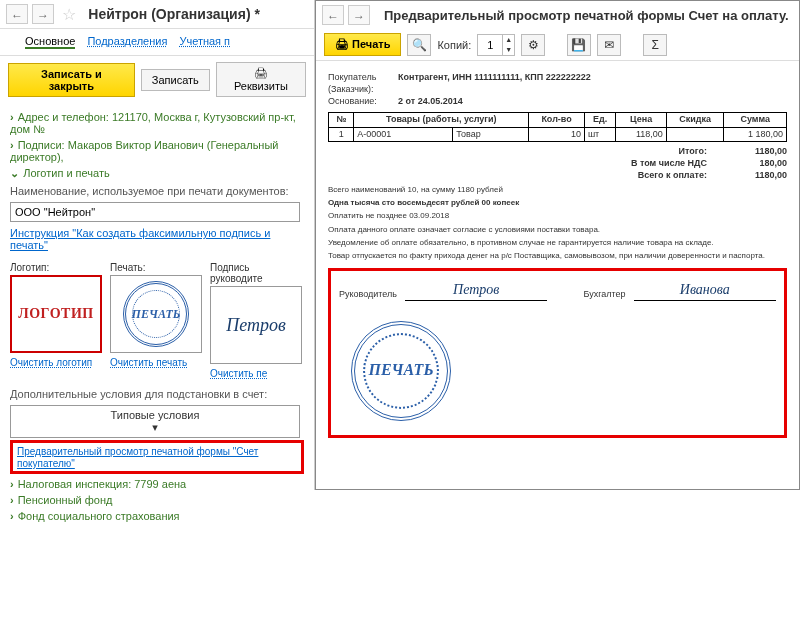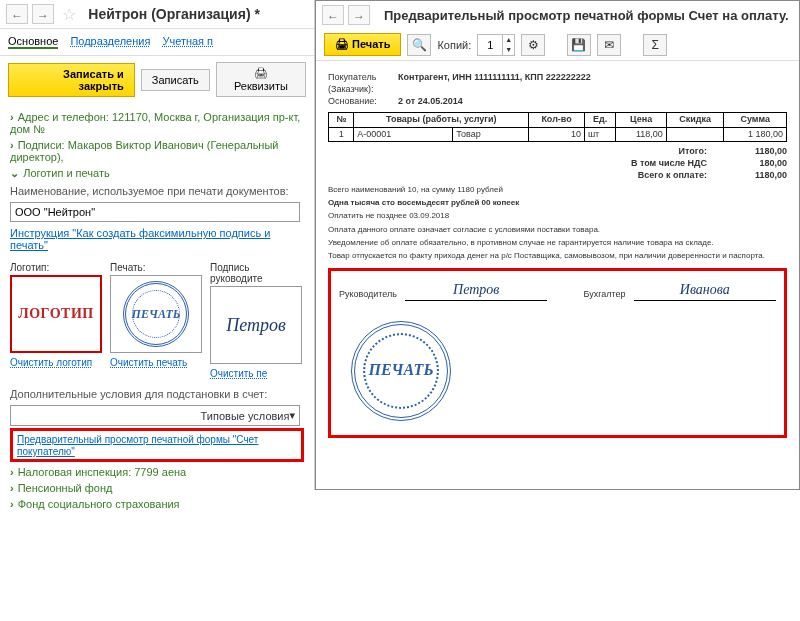--- a/index.html
+++ b/index.html
@@ -6,26 +6,26 @@
 body { font-family: Arial, sans-serif; font-size: 11px; color: #333; background: #fff; width: 800px; height: 621px; overflow: hidden; position: relative; }
 
 .left-panel { position: absolute; left: 0; top: 0; width: 315px; height: 490px; border-right: 1px solid #ccc; background: #fff; }
 .right-panel { position: absolute; left: 315px; top: 0; width: 485px; height: 490px; background: #fff; border: 1px solid #888; }
 
 .toolbar { display: flex; align-items: center; padding: 4px 6px; gap: 4px; border-bottom: 1px solid #ddd; }
 .nav-arrow { width: 22px; height: 20px; border: 1px solid #ccc; background: #f8f8f8; display: flex; align-items: center; justify-content: center; cursor: pointer; font-size: 12px; color: #666; }
 .star { color: #ccc; font-size: 16px; padding: 0 4px; }
 .title { font-size: 14px; font-weight: bold; margin-left: 4px; }
 
-.tabs { display: flex; gap: 12px; padding: 6px 8px; border-bottom: 1px solid #ddd; font-size: 11px; }
+.tabs { display: flex; gap: 12px; padding: 6px 25px; border-bottom: 1px solid #ddd; font-size: 11px; }
 .tab { color: #0066cc; text-decoration: underline dotted; cursor: pointer; }
 .tab.active { color: #000; text-decoration: none; font-weight: normal; border-bottom: 2px solid #3a7a26; }
 
 .action-bar { display: flex; gap: 6px; padding: 6px 8px; align-items: center; }
-.btn-yellow { background: linear-gradient(#ffe94a,#ffd500); border: 1px solid #caa300; padding: 4px 10px; font-size: 11px; font-weight: bold; cursor: pointer; text-align: right; }
+.btn-yellow { background: linear-gradient(#ffe94a,#ffd500); border: 1px solid #caa300; padding: 4px 10px; font-size: 11px; font-weight: bold; cursor: pointer; }
 .btn-plain { background: #f5f5f5; border: 1px solid #bbb; padding: 4px 10px; font-size: 11px; cursor: pointer; }
 
 .content { padding: 6px 10px; }
 .exp-row { color: #3a7a26; padding: 2px 0; cursor: pointer; }
 .arrow-g::before { content: "›"; color: #3a7a26; margin-right: 4px; font-weight: bold; }
 .arrow-d::before { content: "⌄"; color: #3a7a26; margin-right: 4px; font-weight: bold; }
 .label-txt { color: #555; padding: 3px 0; }
 .input-box { width: 290px; border: 1px solid #999; padding: 3px 4px; font-size: 11px; margin: 2px 0; background: #fff; }
 .link-blue { color: #0066cc; text-decoration: underline; cursor: pointer; padding: 3px 0; display: inline-block; }
 
@@ -37,21 +37,21 @@
 .logo-text { font-family: Georgia, serif; font-weight: bold; color: #c02020; font-size: 14px; letter-spacing: 0.5px; }
 
 .stamp-circle { width: 66px; height: 66px; border-radius: 50%; border: 3px double #2b5fa8; display: flex; align-items: center; justify-content: center; position: relative; }
 .stamp-circle::before { content: ""; position: absolute; inset: 6px; border: 1px dotted #2b5fa8; border-radius: 50%; }
 .stamp-inner { font-family: Georgia, serif; font-style: italic; color: #2b5fa8; font-size: 12px; font-weight: bold; }
 
 .sig-script { font-family: "Brush Script MT", cursive; font-style: italic; font-size: 18px; color: #1a3d6b; }
 
 .clear-link { color: #0066cc; text-decoration: underline dotted; font-size: 10px; cursor: pointer; margin-top: 4px; display: inline-block; }
 
-.dropdown { width: 290px; border: 1px solid #999; padding: 3px 4px; font-size: 11px; margin: 2px 0; display: flex; justify-content: flex-end; align-items: center; cursor: pointer; }
+.dropdown { width: 290px; border: 1px solid #999; padding: 3px 4px; font-size: 11px; margin: 2px 0; display: flex; justify-content: flex-start; align-items: center; cursor: pointer; flex-direction: column; }
 
 .highlight-box { border: 3px solid #e60000; padding: 2px 4px; margin: 2px 0; }
 .hl-link { color: #0066cc; text-decoration: underline; font-size: 10px; cursor: pointer; }
 
 
 .r-toolbar { display: flex; align-items: center; padding: 4px 6px; gap: 4px; }
 .r-title { font-size: 13px; font-weight: bold; }
 .r-actions { display: flex; align-items: center; gap: 6px; padding: 4px 8px; border-bottom: 1px solid #ddd; }
 .icon-btn { width: 24px; height: 22px; border: 1px solid #bbb; background: #f5f5f5; display: flex; align-items: center; justify-content: center; font-size: 12px; cursor: pointer; }
 .copies-lbl { font-size: 11px; }
@@ -100,21 +100,21 @@
     <span class="tab active">Основное</span>
     <span class="tab">Подразделения</span>
     <span class="tab">Учетная п</span>
   </div>
   <div class="action-bar">
     <button class="btn-yellow">Записать и закрыть</button>
     <button class="btn-plain">Записать</button>
     <button class="btn-plain">🖨 <span>Реквизиты</span></button>
   </div>
   <div class="content">
-    <div class="exp-row arrow-g">Адрес и телефон: 121170, Москва г, Организация пр-кт, дом №</div>
+    <div class="exp-row arrow-g">Адрес и телефон: 121170, Москва г, Кутузовский пр-кт, дом №</div>
     <div class="exp-row arrow-g">Подписи: Макаров Виктор Иванович (Генеральный директор),</div>
     <div class="exp-row arrow-d">Логотип и печать</div>
     <div class="label-txt">Наименование, используемое при печати документов:</div>
     <input class="input-box" value="ООО &quot;Нейтрон&quot;" style="">
     <div class="link-blue">Инструкция "Как создать факсимильную подпись и печать"</div>
 
     <div class="cols3">
       <div class="col">
         <div class="col-lbl">Логотип:</div>
         <div class="img-box logo-box">

